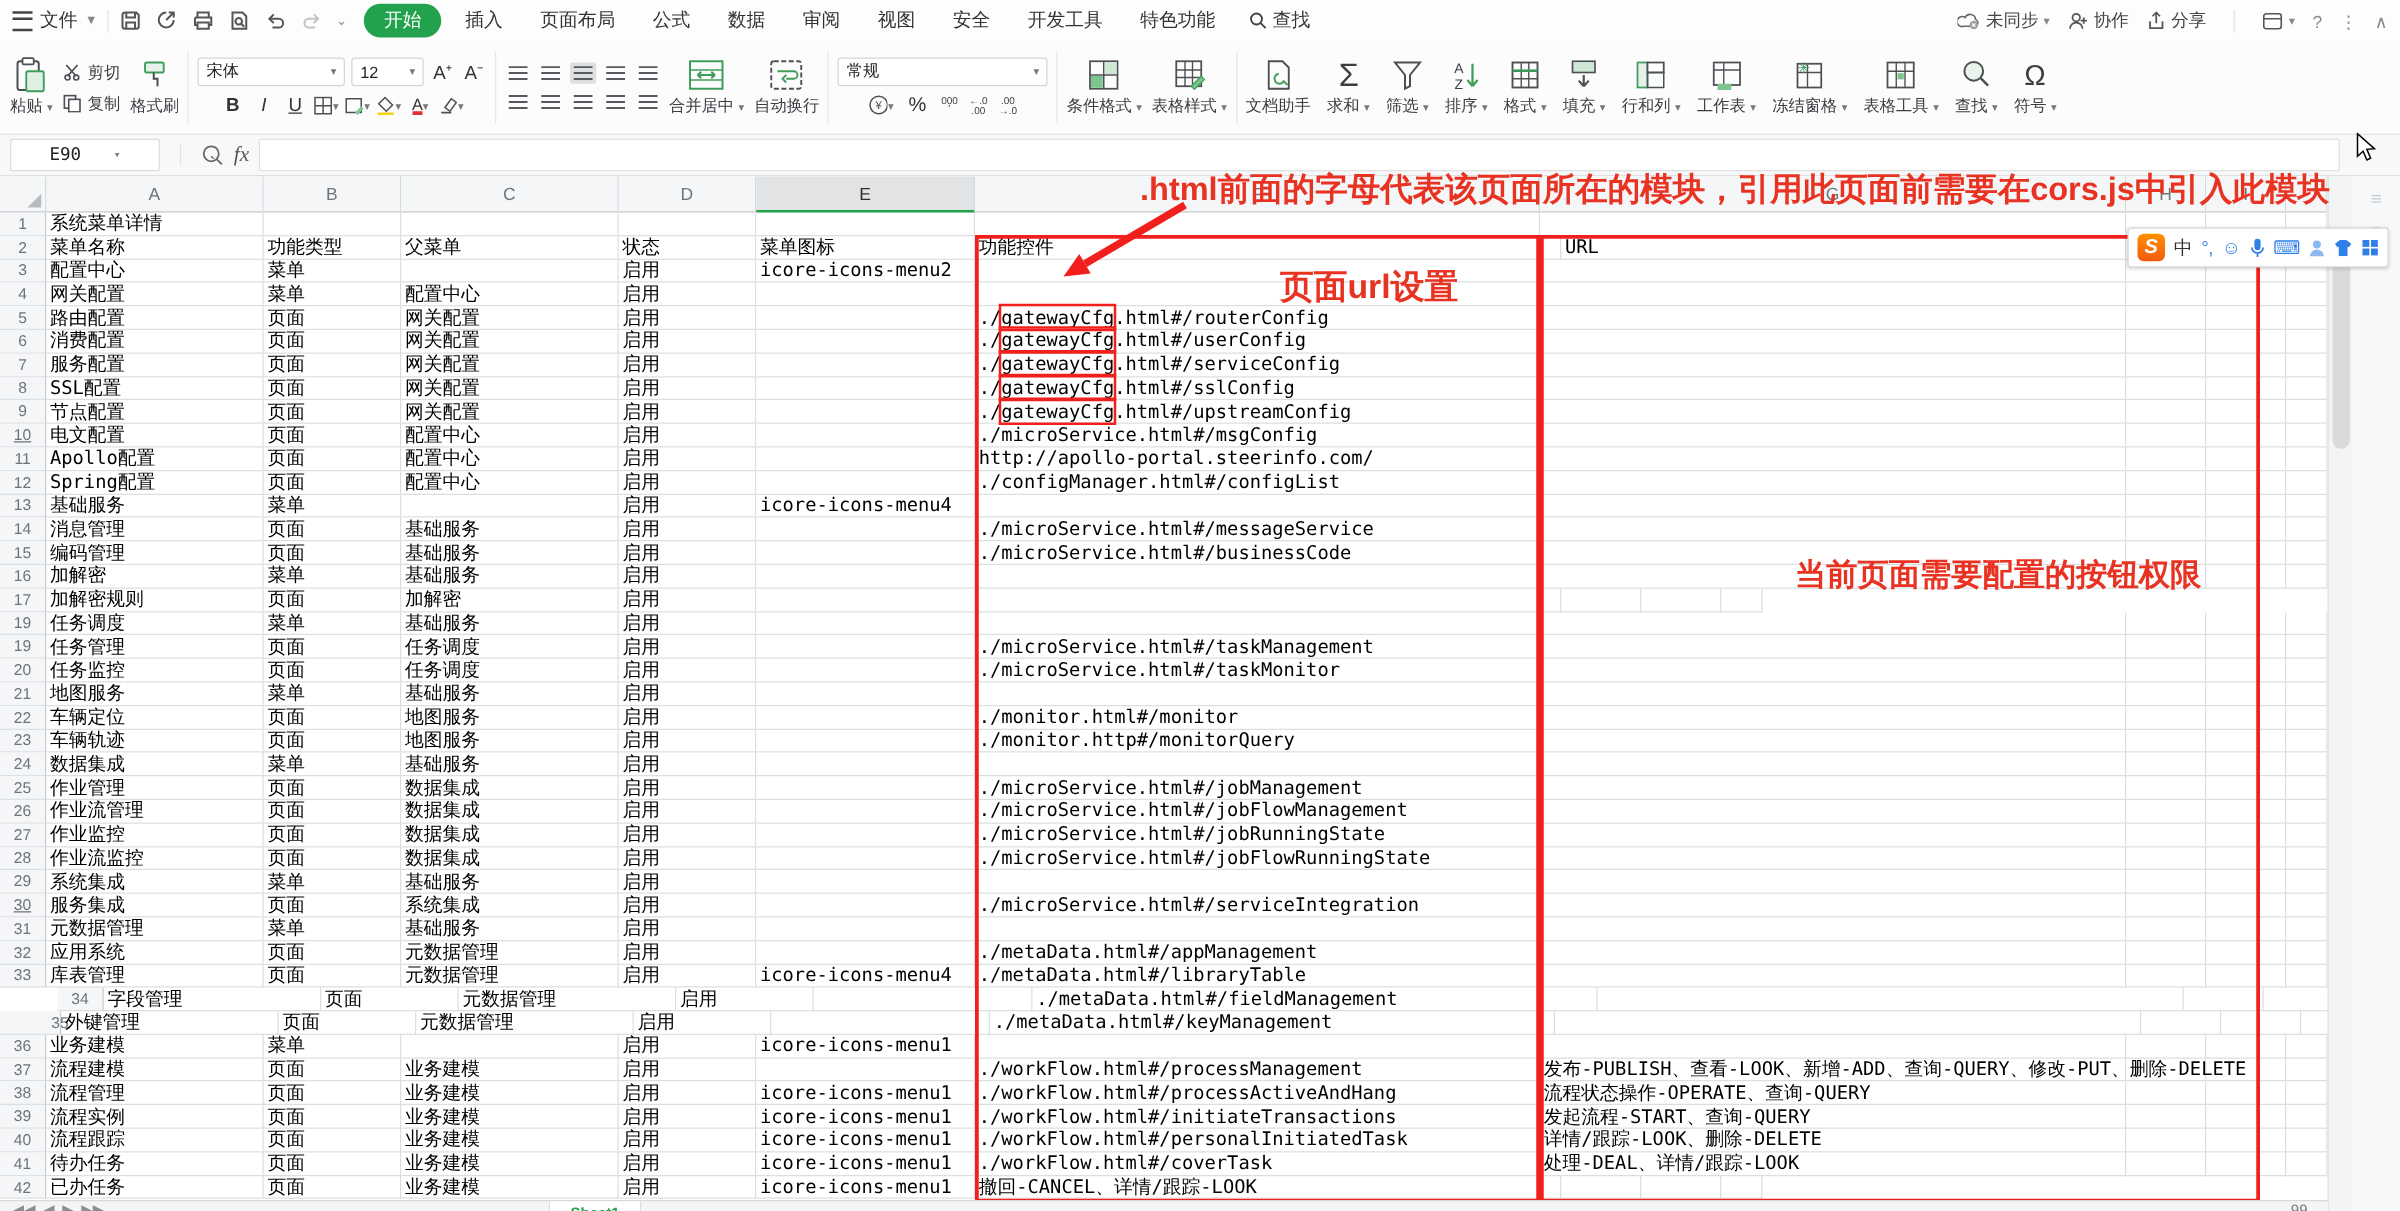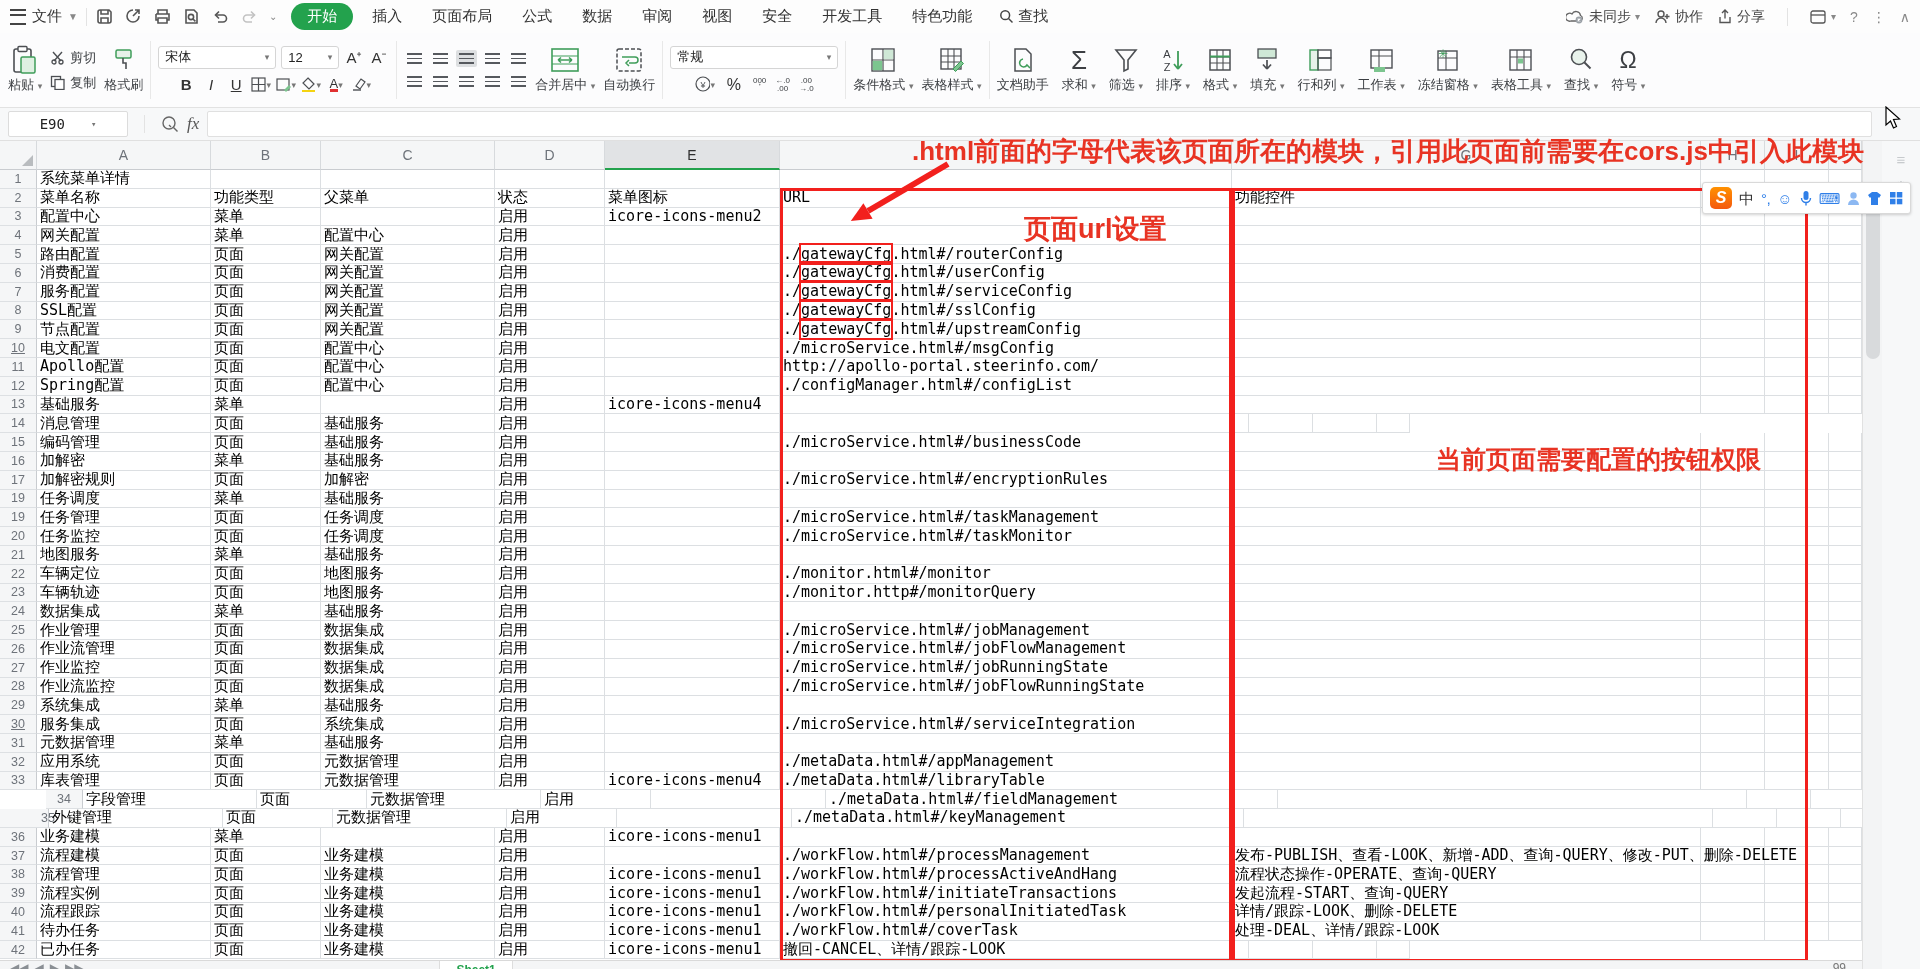--- a/index.html
+++ b/index.html
@@ -562,26 +562,26 @@
         </div>
         <div class="c" style="width: 174px;">
           <span>父菜单</span>
         </div>
         <div class="c" style="width: 110px;">
           <span>状态</span>
         </div>
         <div class="c" style="width: 175px;">
           <span>菜单图标</span>
         </div>
-        <div class="c" style="width: 452px;">
-          <span>URL</span>
-        </div>
         <div class="c" style="width: 469px;">
           <span>功能控件</span>
         </div>
+        <div class="c" style="width: 452px;">
+          <span>URL</span>
+        </div>
         <div class="c" style="width: 64px;"></div>
         <div class="c" style="width: 64px;"></div>
         <div class="c" style="width: 33px;"></div>
       </div>
       <div class="r">
         <div class="rn" style="width: 37px;">3</div>
         <div class="c" style="width: 174px;">
           <span>配置中心</span>
         </div>
         <div class="c" style="width: 110px;">
@@ -834,20 +834,23 @@
         <div class="c" style="width: 110px;">
           <span>页面</span>
         </div>
         <div class="c" style="width: 174px;">
           <span>基础服务</span>
         </div>
         <div class="c" style="width: 110px;">
           <span>启用</span>
         </div>
         <div class="c" style="width: 175px;"></div>
+        <div class="c" style="width: 452px;">
+          <span>./microService.html#/messageService</span>
+        </div>
         <div class="c" style="width: 469px;"></div>
         <div class="c" style="width: 64px;"></div>
         <div class="c" style="width: 64px;"></div>
         <div class="c" style="width: 33px;"></div>
       </div>
       <div class="r">
         <div class="rn" style="width: 37px;">15</div>
         <div class="c" style="width: 174px;">
           <span>编码管理</span>
         </div>
@@ -898,23 +901,20 @@
         <div class="c" style="width: 110px;">
           <span>页面</span>
         </div>
         <div class="c" style="width: 174px;">
           <span>加解密</span>
         </div>
         <div class="c" style="width: 110px;">
           <span>启用</span>
         </div>
         <div class="c" style="width: 175px;"></div>
-        <div class="c" style="width: 452px;">
-          <span>./microService.html#/encryptionRules</span>
-        </div>
         <div class="c" style="width: 469px;"></div>
         <div class="c" style="width: 64px;"></div>
         <div class="c" style="width: 64px;"></div>
         <div class="c" style="width: 33px;"></div>
       </div>
       <div class="r">
         <div class="rn" style="width: 37px;">19</div>
         <div class="c" style="width: 174px;">
           <span>任务调度</span>
         </div>

